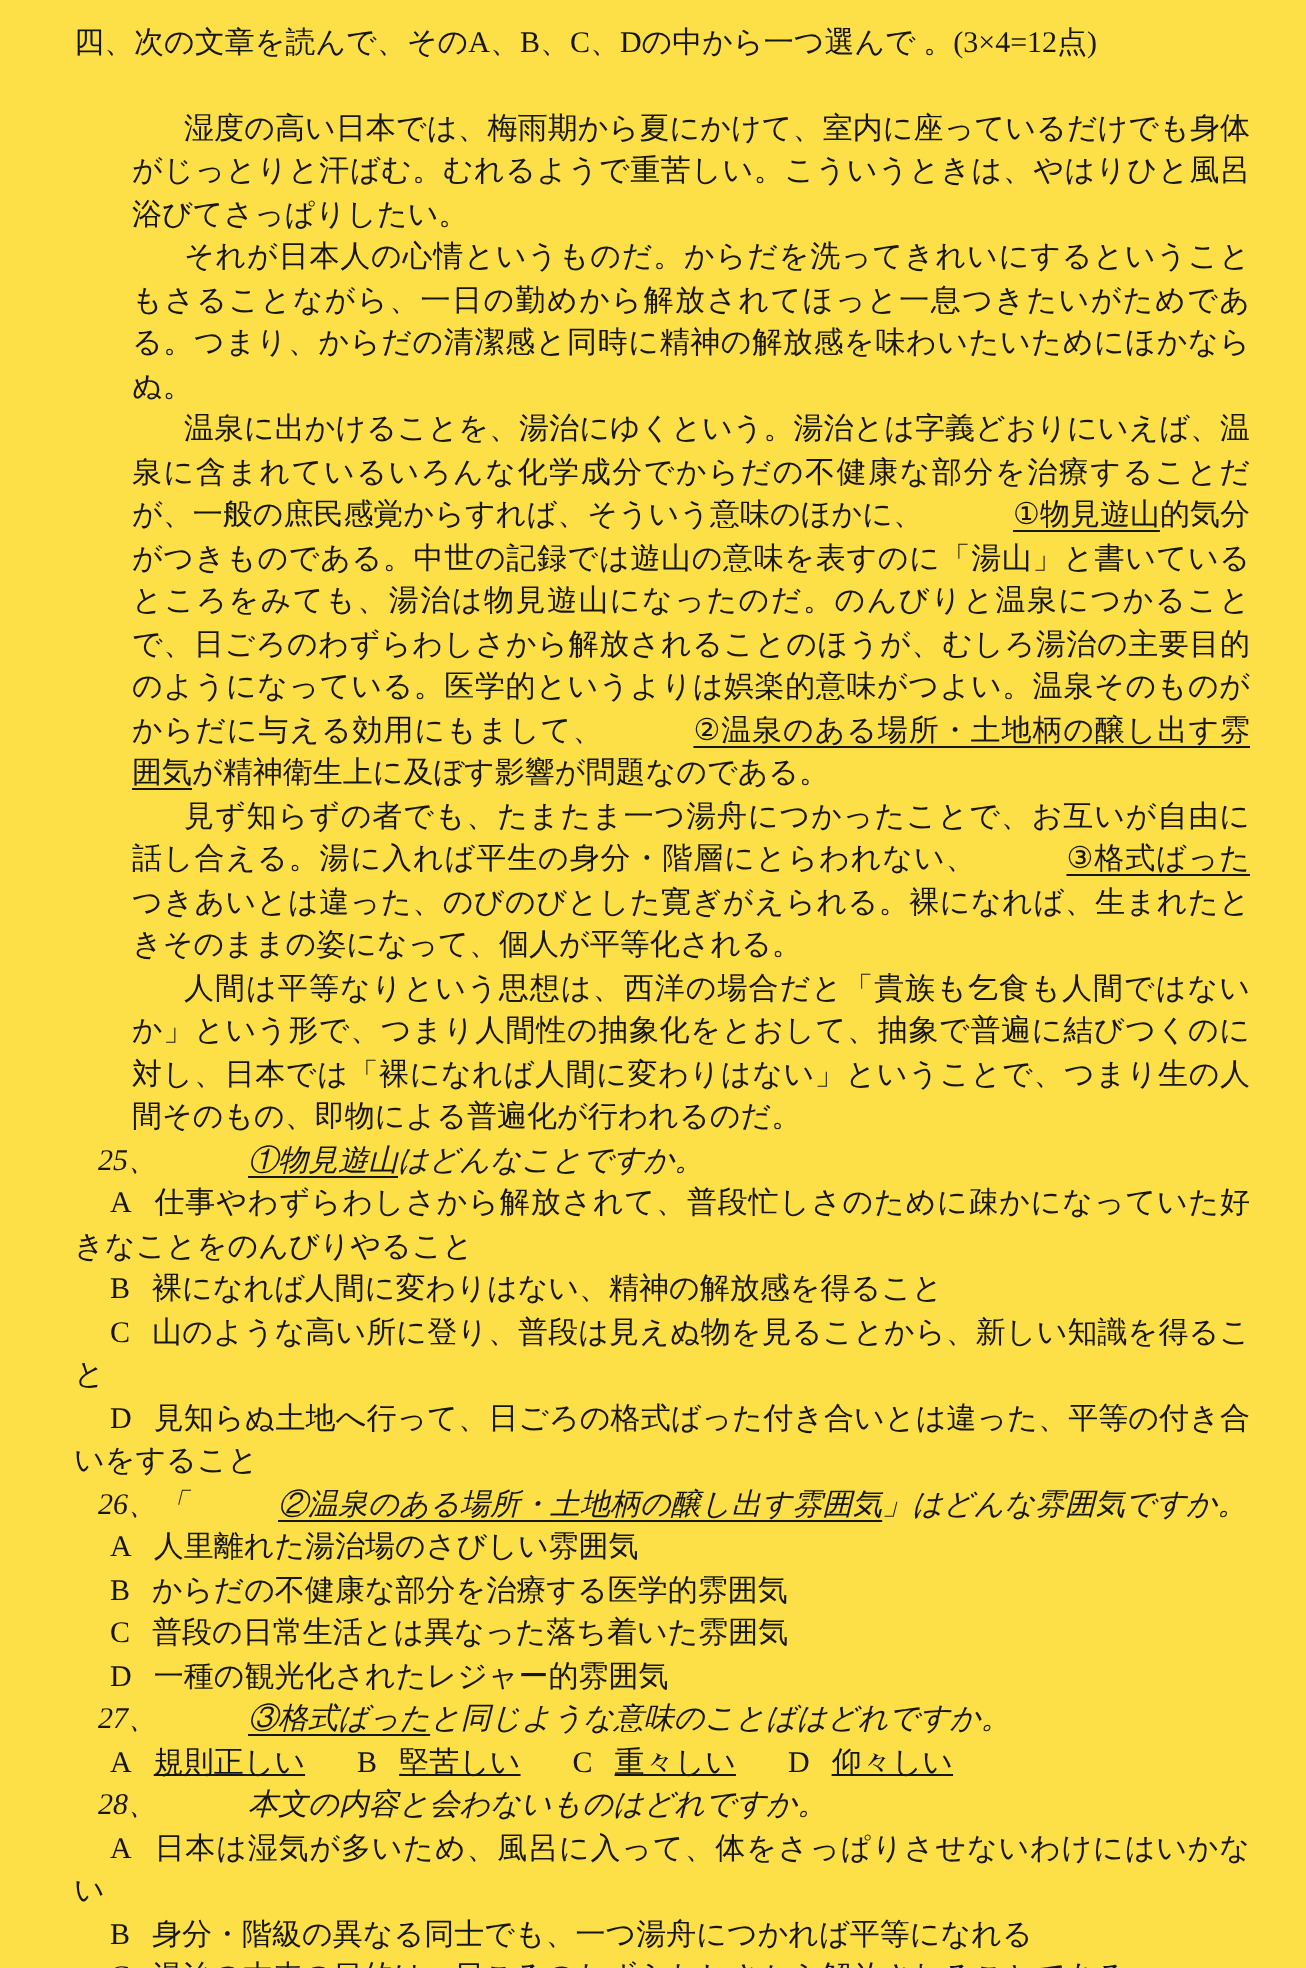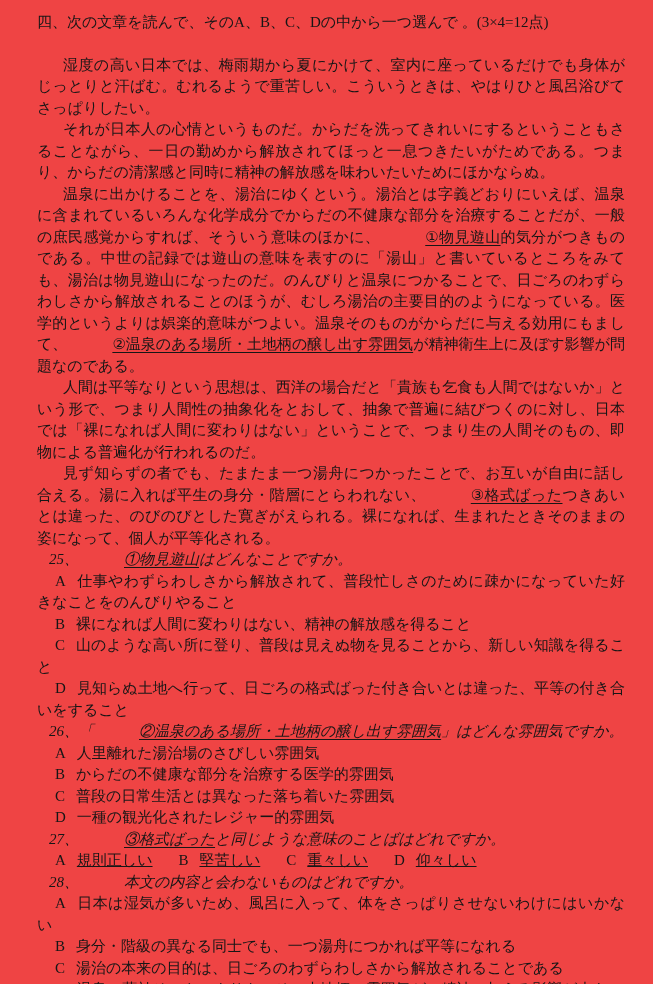--- a/index.html
+++ b/index.html
@@ -2,31 +2,31 @@
 <html><head>
 <meta charset="utf-8">
 <style>
   html, body { margin: 0; padding: 0; background: #e8e8e8; }
   .page {
     position: relative;
     box-sizing: border-box;
     width: 653px;
     height: 984px;
     margin: 0 auto;
-    background: #ef4444;
+    background: #fde047;
     padding: 12px 28px 0 37px;
     font-family: "Liberation Serif", "DejaVu Serif", serif;
     font-size: 15px;
     line-height: 21.5px;
     color: #161616;
     overflow: hidden;
   }
   p { margin: 0; text-align: justify; }
   .hdr { margin-bottom: 21px; }
-  .passage p.para { text-indent: 26px; }
+  .passage p.para { text-indent: 26px; margin-left: 29px; }
   .qstem { text-indent: 12px; font-style: italic; }
   .opt { text-indent: 18px; }
   .opt .ol { margin-right: 11px; }
   .inline-opts { text-indent: 18px; }
   .inline-opts .ol { margin-right: 11px; }
   .inline-opts .ot { margin-right: 26px; text-decoration: underline; }
   .u {
     text-decoration: underline;
     text-decoration-thickness: 1px;
     text-underline-offset: 3px;
@@ -37,22 +37,22 @@
 <body>
 
 <div class="page">
 
   <p class="hdr">四、次の文章を読んで、そのA、B、C、Dの中から一つ選んで 。(3×4=12点)</p>
 
   <div class="passage">
     <p class="para">湿度の高い日本では、梅雨期から夏にかけて、室内に座っているだけでも身体がじっとりと汗ばむ。むれるようで重苦しい。こういうときは、やはりひと風呂浴びてさっぱりしたい。</p>
     <p class="para">それが日本人の心情というものだ。からだを洗ってきれいにするということもさることながら、一日の勤めから解放されてほっと一息つきたいがためである。つまり、からだの清潔感と同時に精神の解放感を味わいたいためにほかならぬ。</p>
     <p class="para"><span>温泉に出かけることを、湯治にゆくという。湯治とは字義どおりにいえば、温泉に含まれているいろんな化学成分でからだの不健康な部分を治療することだが、一般の庶民感覚からすれば、そういう意味のほかに、</span><span class="u">①物見遊山</span><span>的気分がつきものである。中世の記録では遊山の意味を表すのに「湯山」と書いているところをみても、湯治は物見遊山になったのだ。のんびりと温泉につかることで、日ごろのわずらわしさから解放されることのほうが、むしろ湯治の主要目的のようになっている。医学的というよりは娯楽的意味がつよい。温泉そのものがからだに与える効用にもまして、</span><span class="u">②温泉のある場所・土地柄の醸し出す雰囲気</span><span>が精神衛生上に及ぼす影響が問題なのである。</span></p>
+    <p class="para"><span>見ず知らずの者でも、たまたま一つ湯舟につかったことで、お互いが自由に話し合える。湯に入れば平生の身分・階層にとらわれない、</span><span class="u">③格式ばった</span><span>つきあいとは違った、のびのびとした寛ぎがえられる。裸になれば、生まれたときそのままの姿になって、個人が平等化される。</span></p>
     <p class="para">人間は平等なりという思想は、西洋の場合だと「貴族も乞食も人間ではないか」という形で、つまり人間性の抽象化をとおして、抽象で普遍に結びつくのに対し、日本では「裸になれば人間に変わりはない」ということで、つまり生の人間そのもの、即物による普遍化が行われるのだ。</p>
-    <p class="para"><span>見ず知らずの者でも、たまたま一つ湯舟につかったことで、お互いが自由に話し合える。湯に入れば平生の身分・階層にとらわれない、</span><span class="u">③格式ばった</span><span>つきあいとは違った、のびのびとした寛ぎがえられる。裸になれば、生まれたときそのままの姿になって、個人が平等化される。</span></p>
   </div>
 
   <div class="questions">
 
     <div>
       <p class="qstem"><span>25、</span><span class="u">①物見遊山</span><span>はどんなことですか。</span></p>
       <p class="opt"><span class="ol">A</span><span>仕事やわずらわしさから解放されて、普段忙しさのために疎かになっていた好きなことをのんびりやること</span></p>
       <p class="opt"><span class="ol">B</span><span>裸になれば人間に変わりはない、精神の解放感を得ること</span></p>
       <p class="opt"><span class="ol">C</span><span>山のような高い所に登り、普段は見えぬ物を見ることから、新しい知識を得ること</span></p>
       <p class="opt"><span class="ol">D</span><span>見知らぬ土地へ行って、日ごろの格式ばった付き合いとは違った、平等の付き合いをすること</span></p>

